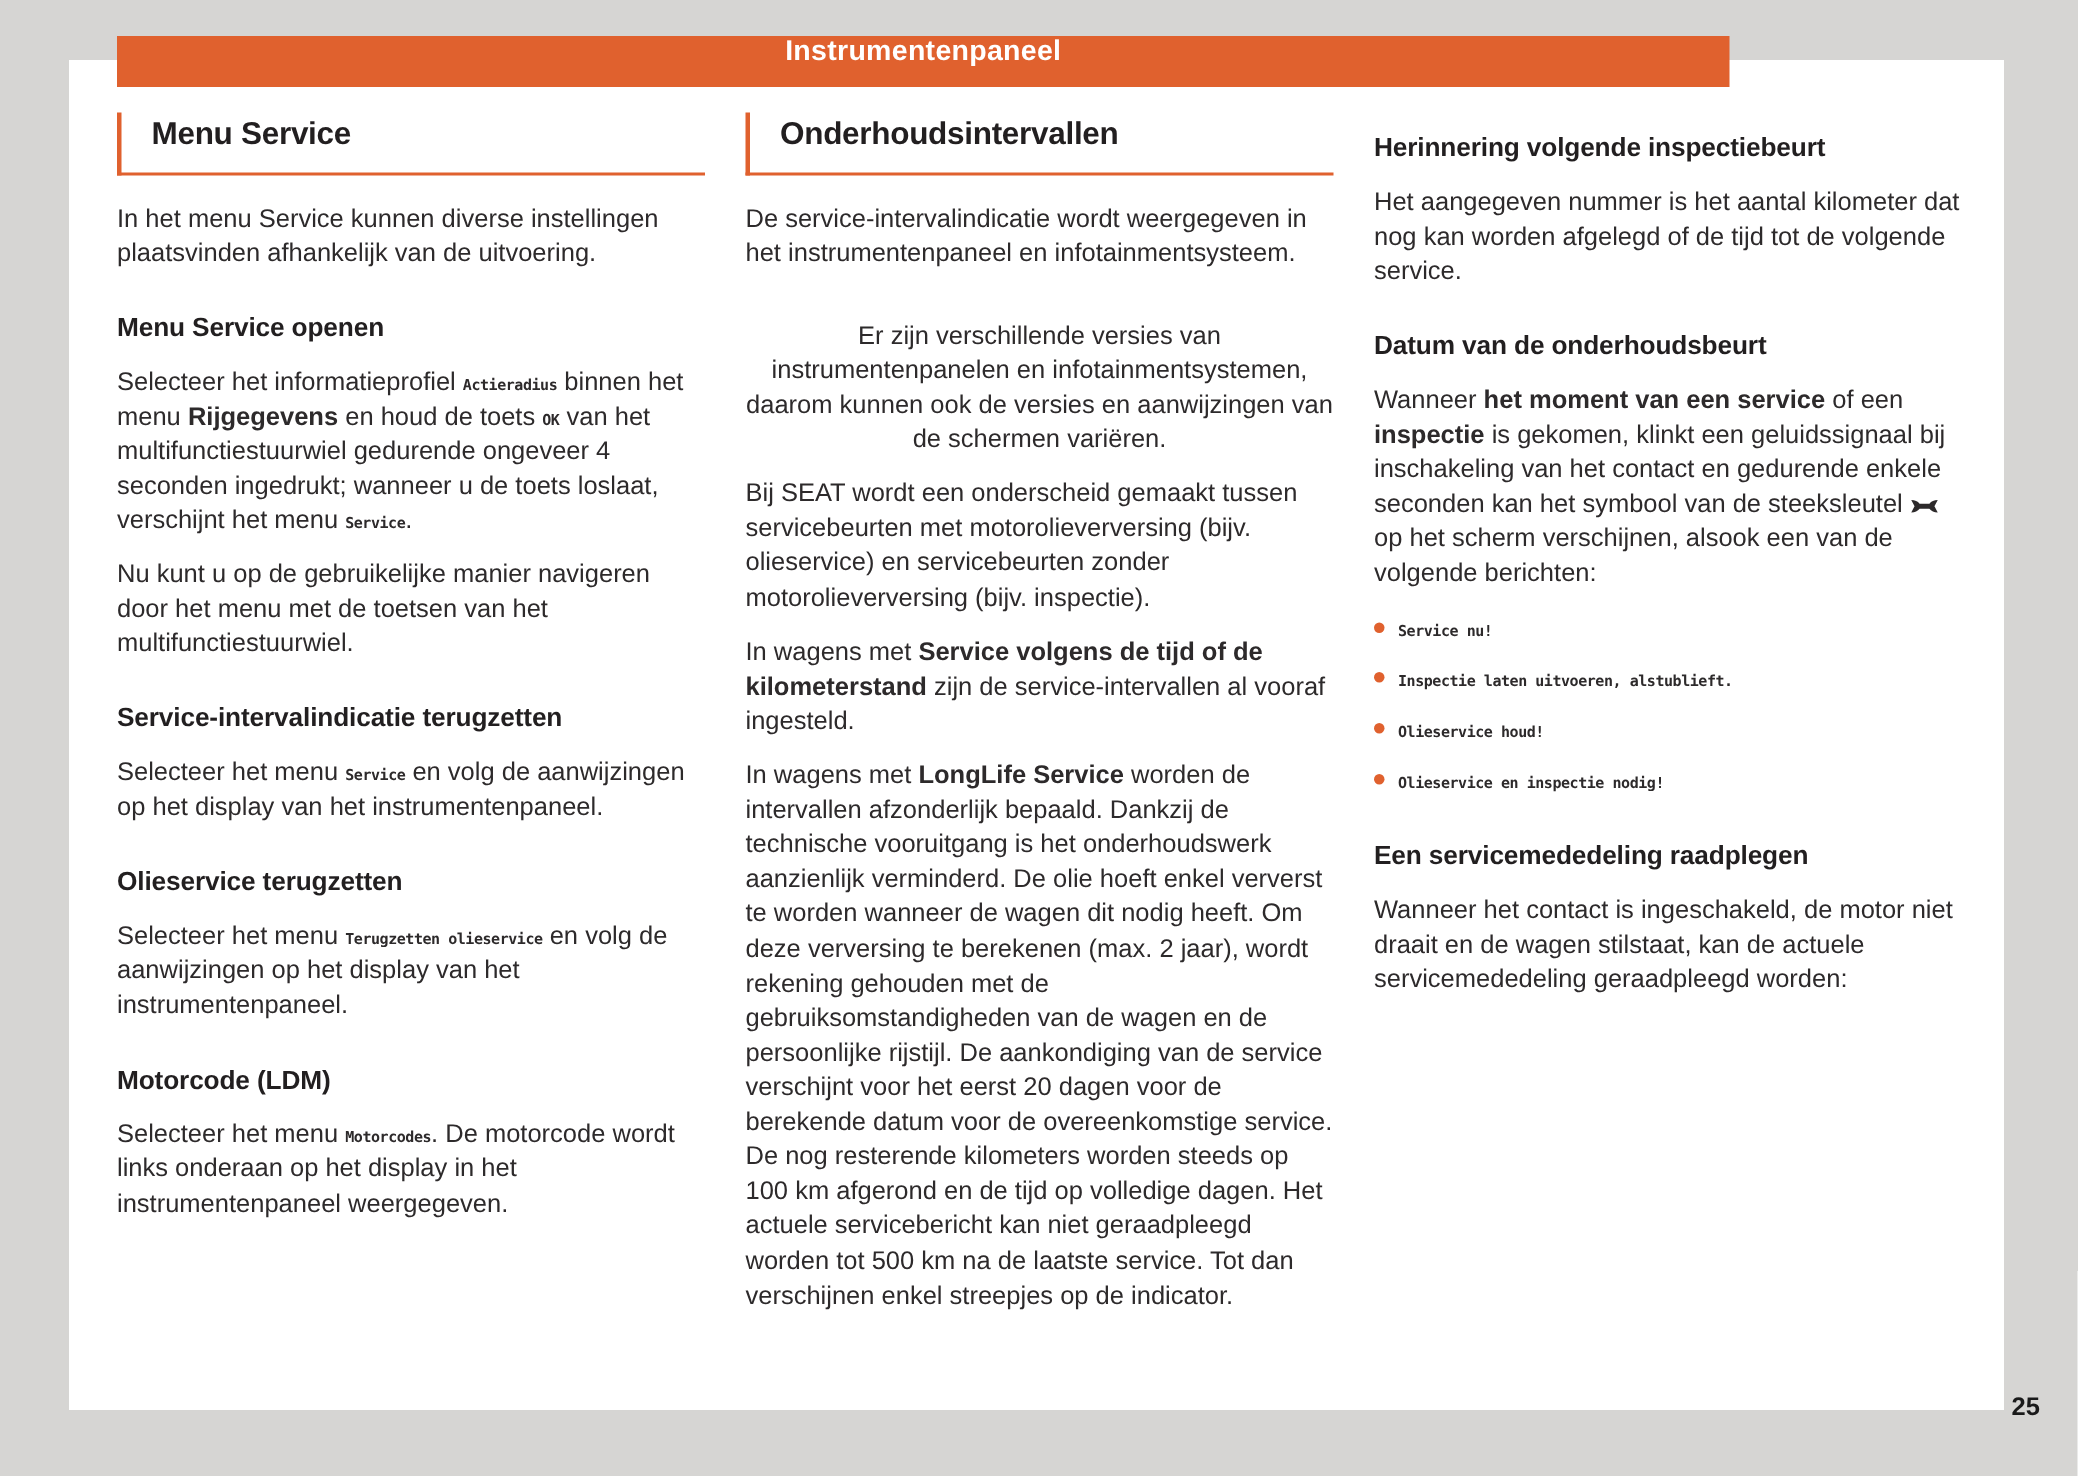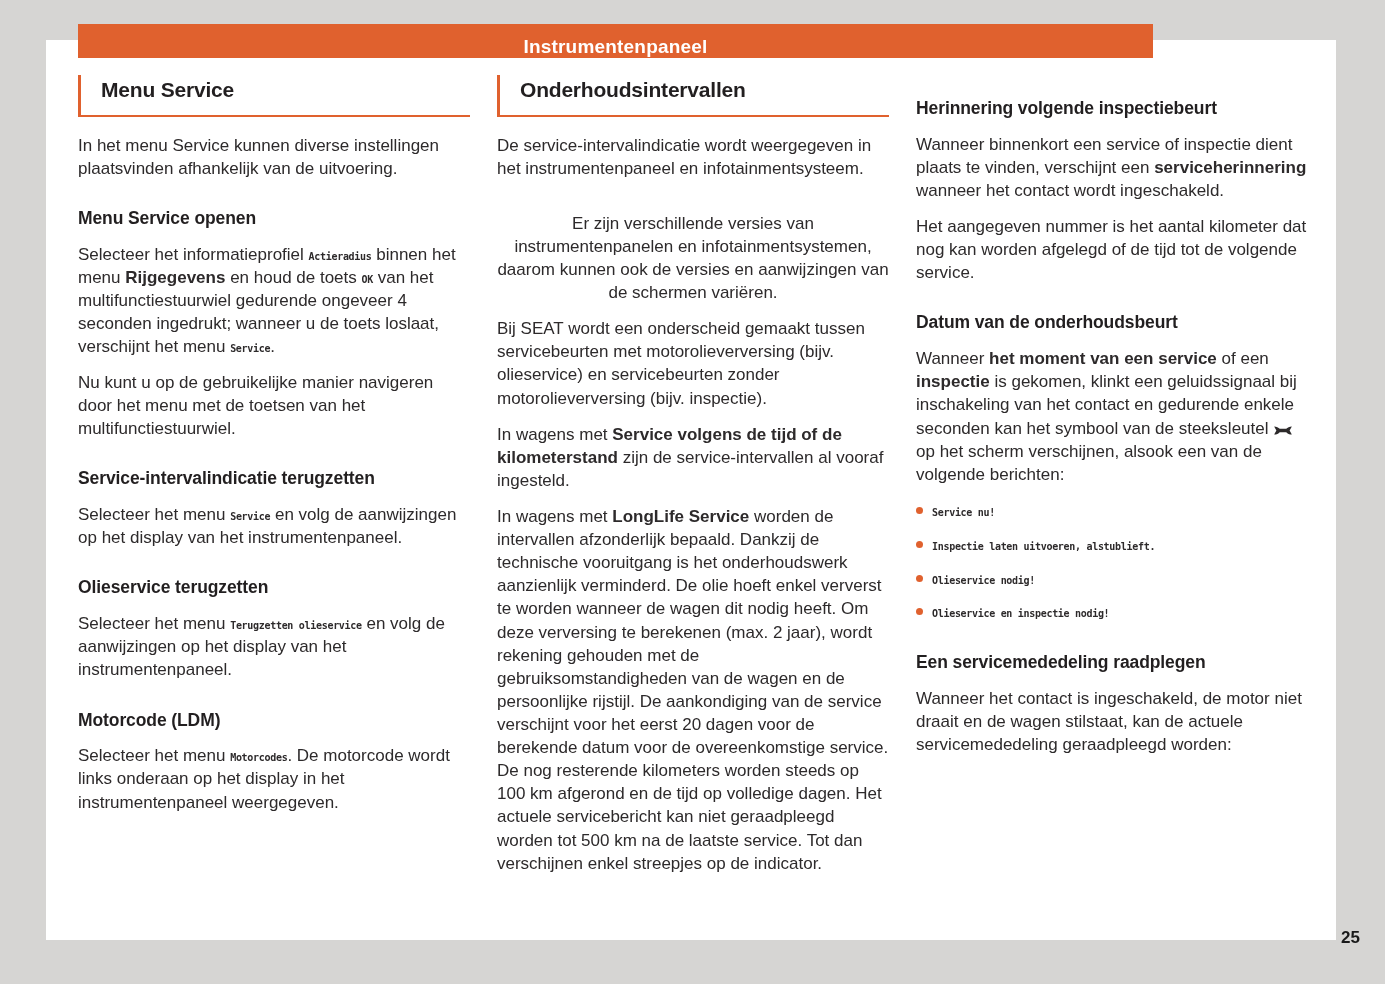--- a/index.html
+++ b/index.html
@@ -15,21 +15,21 @@
   .page {
     position: absolute; left: 46px; top: 40px;
     width: 1290px; height: 900px;
     background: #FFFFFF;
   }
   .header-bar {
     position: absolute; left: 78px; top: 24px;
     width: 1075px; height: 34px;
     background: var(--accent);
     color: #FFFFFF;
-    display: flex; align-items: flex-end; justify-content: center;
+    display: flex; align-items: flex-start; justify-content: center;
     font-weight: bold; font-size: 19px; letter-spacing: 0.2px;
     z-index: 2;
   }
   .column {
     position: absolute; top: 35px; width: 392px;
     color: var(--text);
     font-size: 17px; line-height: 1.36;
   }
   .column[data-column="0"] { left: 32px; }
   .column[data-column="1"] { left: 451px; }
@@ -39,21 +39,21 @@
     border-left: 3px solid var(--accent);
     border-bottom: 2px solid var(--accent);
     padding: 1px 0 10px 20px;
     margin: 0 0 17px 0;
     letter-spacing: -0.2px;
   }
   h3 {
     font-size: 17.5px; font-weight: bold; color: var(--heading);
     margin: 27px 0 12px 0; letter-spacing: -0.1px;
   }
-  .column h3:first-child { margin-top: 22px; }
+  .column h3:first-child { margin-top: 12px; }
   p { margin: 0 0 13px 0; }
   p.gap { margin-top: 32px; text-align: center; }
   .bold { font-weight: bold; }
   .mono {
     font-family: "DejaVu Sans Mono", monospace;
     font-weight: bold; font-size: 10px; letter-spacing: -0.3px;
   }
   .bullets { margin: 2px 0 10px 0; }
   .bullet-item { margin: 0 0 10px 0; line-height: 1.4; }
   .dot {
@@ -91,30 +91,29 @@
   <div class="column" data-column="1">
       <div class="col-title">Onderhoudsintervallen</div>
       <p><span>De service-intervalindicatie wordt weergegeven in het instrumentenpaneel en infotainmentsysteem.</span></p>
       <p class="gap"><span>Er zijn verschillende versies van instrumentenpanelen en infotainmentsystemen, daarom kunnen ook de versies en aanwijzingen van de schermen variëren.</span></p>
       <p><span>Bij SEAT wordt een onderscheid gemaakt tussen servicebeurten met motorolieverversing (bijv. olieservice) en servicebeurten zonder motorolieverversing (bijv. inspectie).</span></p>
       <p><span>In wagens met </span><span class="bold">Service volgens de tijd of de kilometerstand</span><span> zijn de service-intervallen al vooraf ingesteld.</span></p>
       <p><span>In wagens met </span><span class="bold">LongLife Service</span><span> worden de intervallen afzonderlijk bepaald. Dankzij de technische vooruitgang is het onderhoudswerk aanzienlijk verminderd. De olie hoeft enkel ververst te worden wanneer de wagen dit nodig heeft. Om deze verversing te berekenen (max. 2 jaar), wordt rekening gehouden met de gebruiksomstandigheden van de wagen en de persoonlijke rijstijl. De aankondiging van de service verschijnt voor het eerst 20 dagen voor de berekende datum voor de overeenkomstige service. De nog resterende kilometers worden steeds op 100 km afgerond en de tijd op volledige dagen. Het actuele servicebericht kan niet geraadpleegd worden tot 500 km na de laatste service. Tot dan verschijnen enkel streepjes op de indicator.</span></p>
     </div>
   <div class="column" data-column="2">
       <h3>Herinnering volgende inspectiebeurt</h3>
-      <p><span>Wanneer binnenkort een service of inspectie dient plaats te vinden, verschijnt een </span><span class="bold">serviceherinnering</span><span> wanneer het contact wordt ingeschakeld.</span></p>
       <p><span>Het aangegeven nummer is het aantal kilometer dat nog kan worden afgelegd of de tijd tot de volgende service.</span></p>
       <h3>Datum van de onderhoudsbeurt</h3>
       <p><span>Wanneer </span><span class="bold">het moment van een service</span><span> of een </span><span class="bold">inspectie</span><span> is gekomen, klinkt een geluidssignaal bij inschakeling van het contact en gedurende enkele seconden kan het symbool van de steeksleutel </span><span class="inline-icon"><svg width="20" height="9" viewBox="0 0 24 11" aria-hidden="true">
             <path fill="currentColor" d="M8 3.5 C6.5 1.6 4.2 0.5 1.2 0.5 L3.9 5.5 L1.2 10.5 C4.2 10.5 6.5 9.4 8 7.5 L16 7.5 C17.5 9.4 19.8 10.5 22.8 10.5 L20.1 5.5 L22.8 0.5 C19.8 0.5 17.5 1.6 16 3.5 Z"></path>
           </svg></span><span> op het scherm verschijnen, alsook een van de volgende berichten:</span></p>
       <div class="bullets">
         <div class="bullet-item"><span class="dot"></span><span class="mono">Service nu!</span></div>
         <div class="bullet-item"><span class="dot"></span><span class="mono">Inspectie laten uitvoeren, alstublieft.</span></div>
-        <div class="bullet-item"><span class="dot"></span><span class="mono">Olieservice nodig!</span></div>
+        <div class="bullet-item"><span class="dot"></span><span class="mono">Olieservice houd!</span></div>
         <div class="bullet-item"><span class="dot"></span><span class="mono">Olieservice en inspectie nodig!</span></div>
       </div>
       <h3>Een servicemededeling raadplegen</h3>
       <p><span>Wanneer het contact is ingeschakeld, de motor niet draait en de wagen stilstaat, kan de actuele servicemededeling geraadpleegd worden:</span></p>
     </div>
 </div>
 
 <div class="page-number">25</div>
 
 </body></html>

